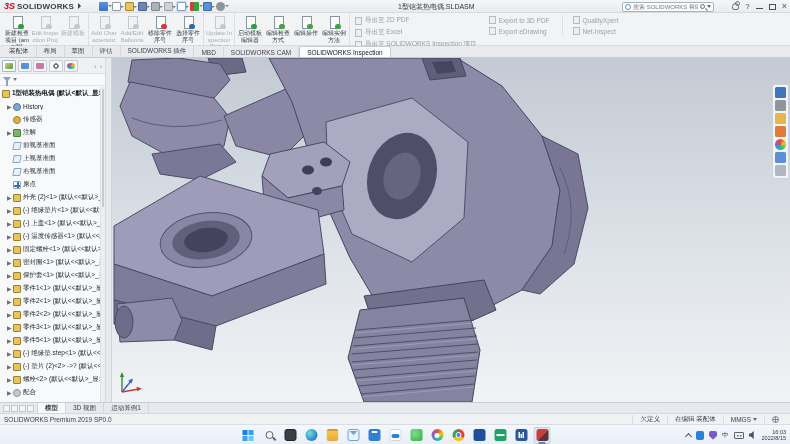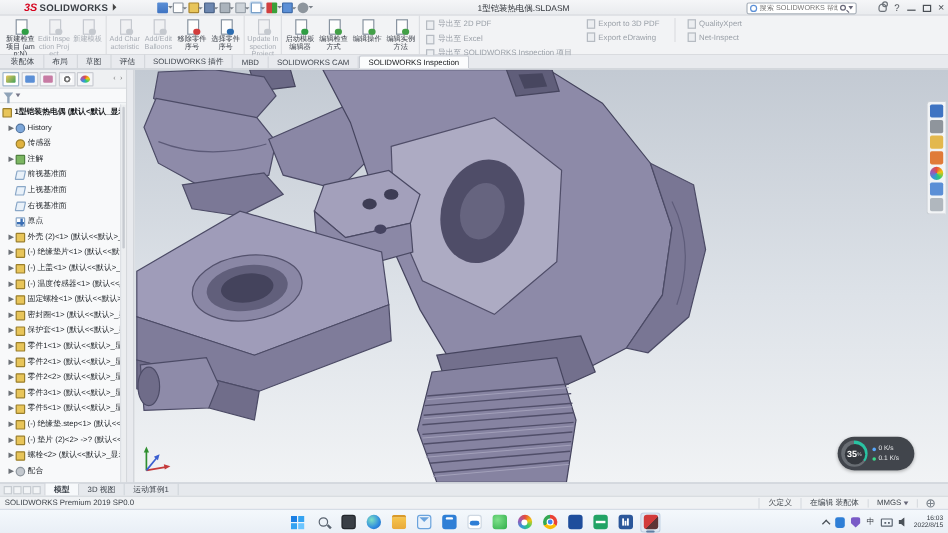--- a/index.html
+++ b/index.html
@@ -2,21 +2,21 @@
 <html><head>
 <meta charset="utf-8">
 <style>
   *{margin:0;padding:0;box-sizing:border-box}
   html,body{width:790px;height:444px;overflow:hidden}
   body{font-family:"Liberation Sans","DejaVu Sans",sans-serif;position:relative;background:#eceef1;-webkit-font-smoothing:antialiased}
   #app{position:absolute;inset:0}
 
   
   #titlebar{position:absolute;top:0;left:0;width:790px;height:13px;background:linear-gradient(#f5f6f8,#e9ebee);border-bottom:1px solid #d8dade;display:flex;align-items:center;font-size:7px;z-index:5}
-  .brand{display:flex;align-items:center;gap:2px;padding:0 20px}
+  .brand{display:flex;align-items:center;gap:2px;padding:0 4px}
   .bmark{color:#d6001c;font-weight:bold;font-style:italic;font-size:9px}
   .bname{color:#3a3f45;font-weight:bold;font-size:8px;letter-spacing:.2px}
   .bexp{width:0;height:0;border-left:3px solid #444;border-top:3px solid transparent;border-bottom:3px solid transparent;margin-left:2px}
   .qat{display:flex;align-items:center;gap:4px;margin-left:14px}
   .qi{width:9px;height:9px;border-radius:1px;position:relative}
   .qi::after{content:"";position:absolute;right:-4px;top:3px;border-top:2.5px solid #7b828a;border-left:2.5px solid transparent;border-right:2.5px solid transparent}
   .qi[data-icon="home"]{background:linear-gradient(#5b8fd6,#3f74c2)}
   .qi[data-icon="new-document"]{background:#fdfdfd;border:1px solid #8f98a3}
   .qi[data-icon="open"]{background:#e8c55a;border:1px solid #a9852f}
   .qi[data-icon="save"]{background:#6d87b0;border:1px solid #4c6387}
@@ -559,36 +559,20 @@
 
       <svg class="triad" width="30" height="30" viewBox="0 0 30 30">
         <line x1="7" y1="24" x2="7" y2="7" stroke="#2f8f2f" stroke-width="1.4"></line>
         <polygon points="7,4 4.8,9 9.2,9" fill="#2f8f2f"></polygon>
         <line x1="7" y1="24" x2="24" y2="21" stroke="#c43b3b" stroke-width="1.4"></line>
         <polygon points="27,20.5 21.5,18.8 22.3,23.2" fill="#c43b3b"></polygon>
         <line x1="7" y1="24" x2="16" y2="13" stroke="#3a5fd0" stroke-width="1.4"></line>
         <polygon points="18,10.5 13.2,12.6 16.6,15.5" fill="#3a5fd0"></polygon>
       </svg>
 
-      <div class="speedo">
-        <div class="gauge">
-          <span class="gv">35</span>
-            <span class="gu">%</span>
-        </div>
-        <div class="rates">
-          <div class="rate">
-              <i class="dot up"></i>
-              <span>0 K/s</span>
-            </div>
-          <div class="rate">
-              <i class="dot down"></i>
-              <span>0.1 K/s</span>
-            </div>
-        </div>
-      </div>
     </div>
   </div>
 
   <div id="bottombar">
     <div class="navcluster">
       <span class="navbox"></span>
         <span class="navbox"></span>
         <span class="navbox"></span>
         <span class="navbox"></span>
     </div>

